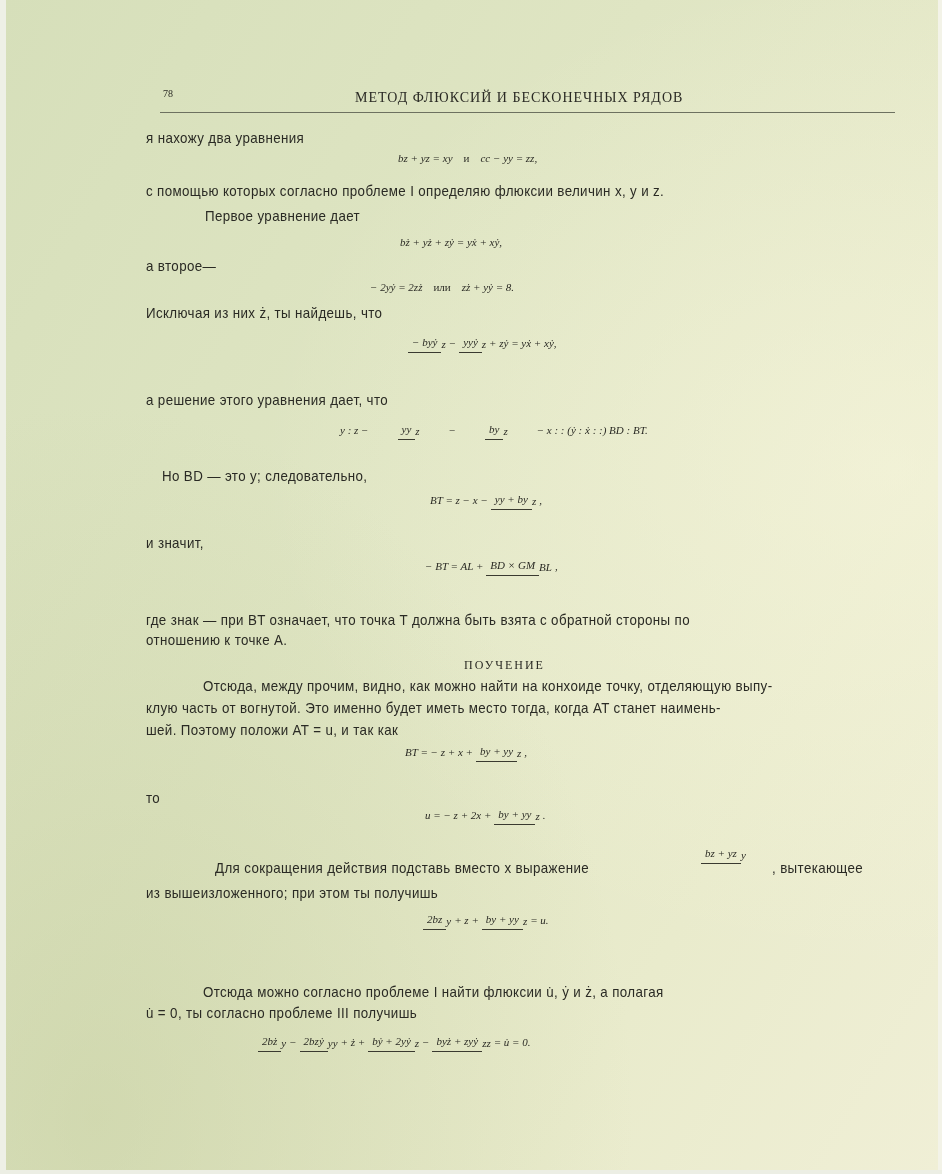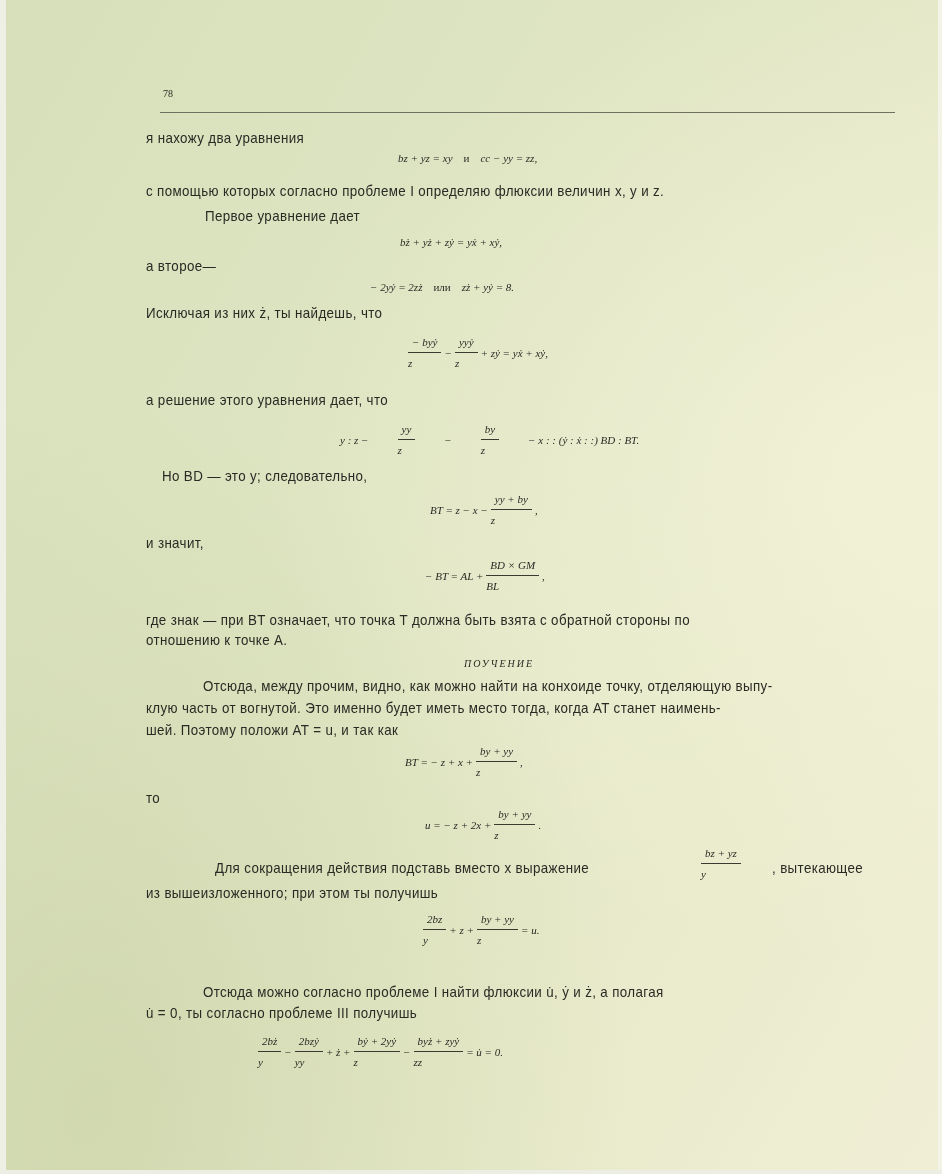--- a/index.html
+++ b/index.html
@@ -20,36 +20,37 @@
   .bottom-edge { position: absolute; left: 0; top: 1170px; width: 942px; height: 4px; background: #eceee4; }
   .right-edge { position: absolute; right: 0; top: 0; width: 4px; height: 1174px; background: #f3f3e8; }
 
   .abs { position: absolute; white-space: nowrap; }
   .header-num { left: 163px; top: 88px; font-size: 10px; }
   .header-title { left: 355px; top: 90px; font-size: 14px; letter-spacing: 1px; }
   .header-rule { left: 160px; top: 112px; width: 735px; height: 1px; background: #6d7160; }
 
   .txt { font-size: 14.5px; letter-spacing: 0.4px; font-family: "Liberation Sans", "DejaVu Sans", sans-serif; font-stretch: condensed; transform: scaleX(0.92); transform-origin: left center; }
   .math { font-style: italic; font-size: 11px; font-family: "Liberation Serif", serif; }
-  .sm { font-size: 10px; letter-spacing: 2px; font-style: italic; }
+  .sm { font-size: 12px; letter-spacing: 2px; }
 
-  .frac { display: inline-flex; flex-direction: column; align-items: flex-start; vertical-align: middle; margin: 0 3px; }
+  .frac { display: inline-flex; flex-direction: row; align-items: flex-end; vertical-align: middle; margin: 0 3px; }
   .frac .num { border-bottom: 1px solid #3a3a30; padding: 0 4px 1px; line-height: 18px; }
   .frac .den { line-height: 18px; padding-top: 1px; }
   .eq { display: inline-flex; align-items: center; }
 </style>
 </head>
 <body>
 
 <div class="page">
   <div class="left-edge"></div>
   <div class="right-edge"></div>
   <div class="bottom-edge"></div>
 
   <div class="abs header-num">78</div>
+  <div class="abs header-title">МЕТОД ФЛЮКСИЙ И БЕСКОНЕЧНЫХ РЯДОВ</div>
   <div class="abs header-rule"></div>
 
   <div class="abs txt" style="left:146px; top:130px;">я нахожу два уравнения</div>
   <div class="abs math" style="left:398px; top:152px;">
     <span>bz + yz = xy</span>
     &nbsp;&nbsp;&nbsp;<span style="font-style:normal">и</span>&nbsp;&nbsp;&nbsp;
     <span>cc − yy = zz,</span>
   </div>
 
   <div class="abs txt" style="left:146px; top:183px;">с помощью которых согласно проблеме I определяю флюксии величин x, y и z.</div>

